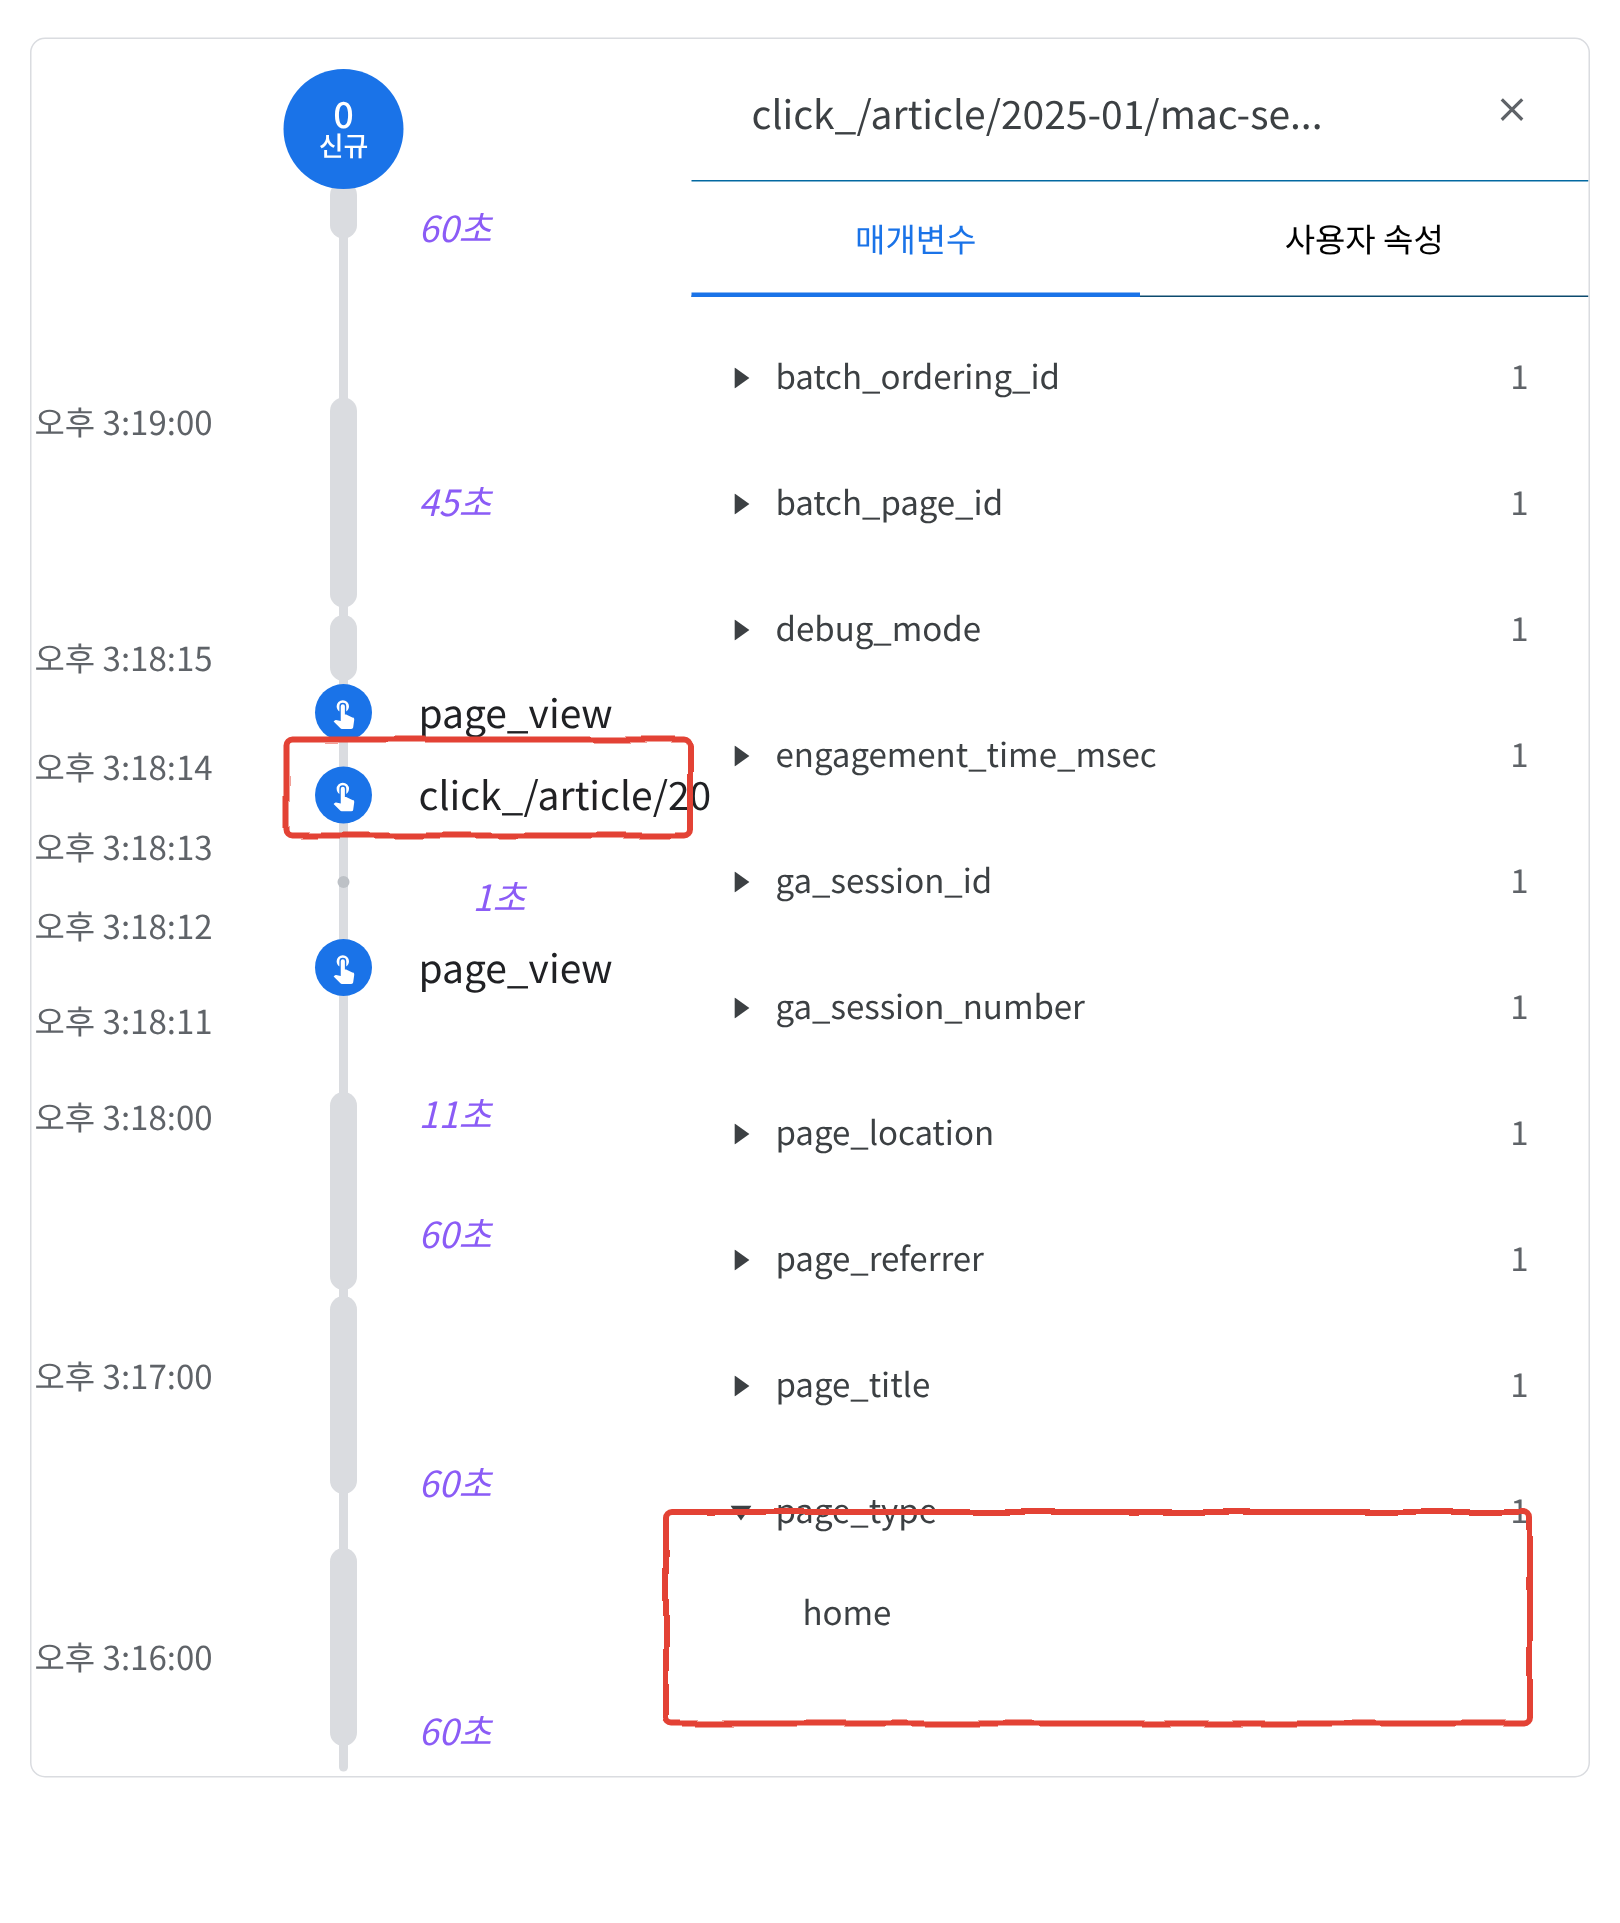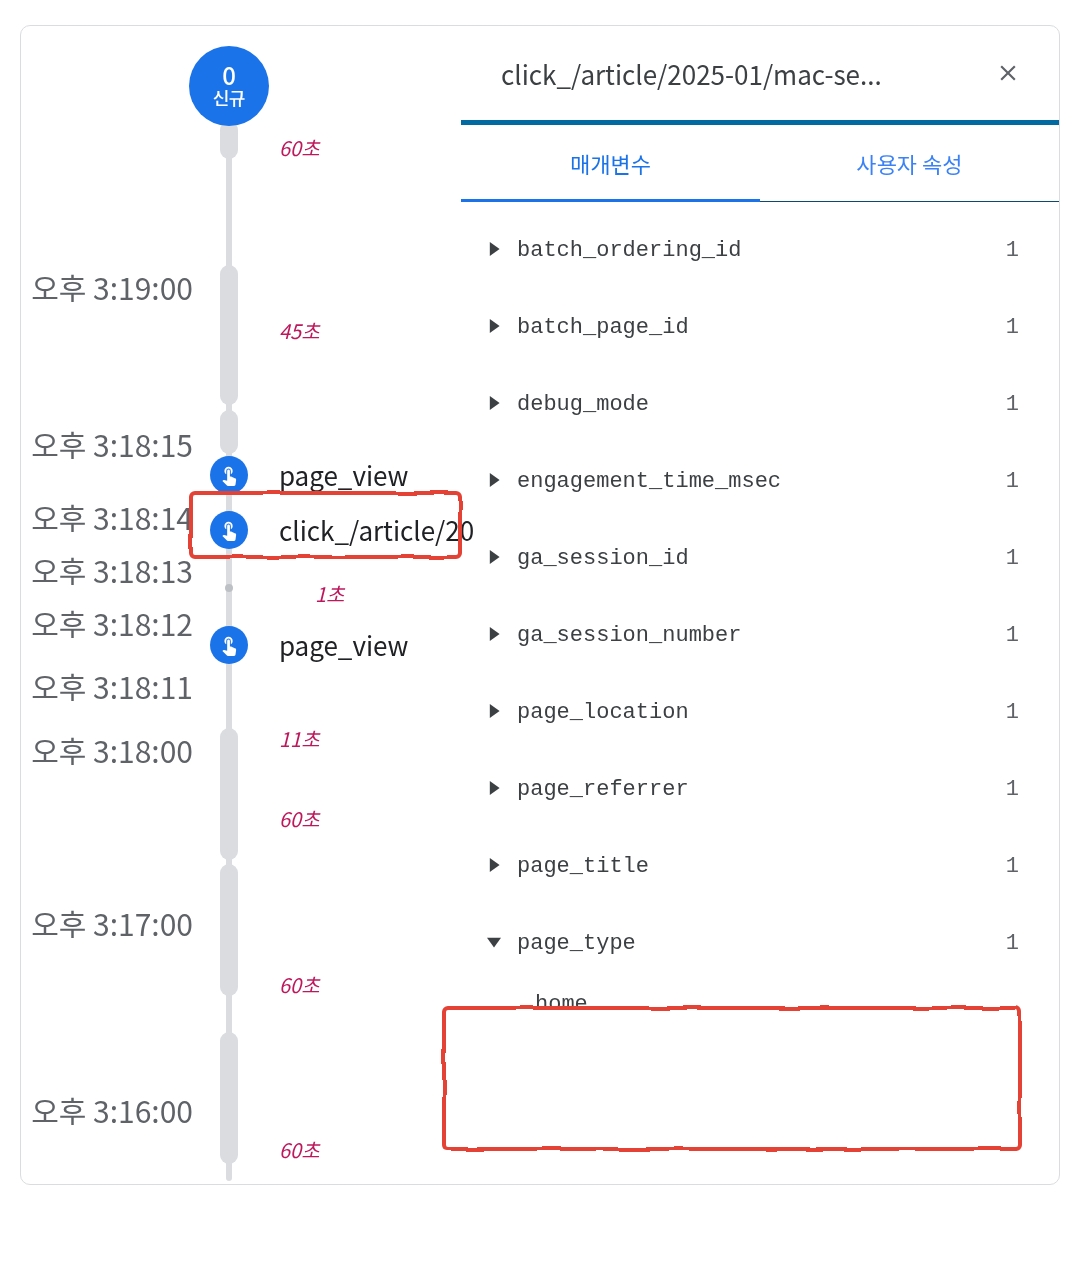--- a/index.html
+++ b/index.html
@@ -86,53 +86,53 @@
       left: 258px;
       font-size: 26px;
       color: #202124;
       line-height: 38px;
       white-space: nowrap;
     }
     .time-label {
       position: absolute;
       right: 268px;
       width: 170px;
-      text-align: right;
-      font-size: 30px;
+      text-align: left;
+      font-size: 22px;
       color: #5f6368;
     }
     .duration-label {
       position: absolute;
       left: 258px;
-      font-size: 20px;
+      font-size: 24px;
       font-style: italic;
-      color: #be185d;
+      color: #8b5cf6;
     }
     .highlight-box {
       position: absolute;
       border: 4px solid #e34234;
       border-radius: 6px;
       pointer-events: none;
       filter: url(#rough);
     }
     .hl1 { left: 168px; top: 465px; width: 273px; height: 68px; }
     .hl2 { left: 421px; top: 980px; width: 580px; height: 145px; }
     
     .detail {
       flex: 1;
       height: 100%;
       display: flex;
       flex-direction: column;
       padding: 0;
     }
     .detail-header {
       display:flex;
-      align-items:center;
+      align-items:flex-end;
       padding: 26px 30px 26px 40px;
-      border-bottom: 5px solid #0369a1;
+      border-bottom: 1px solid #0369a1;
     }
     .detail-title {
       font-size: 26px;
       color: #3c4043;
       flex:1;
       overflow:hidden;
       text-overflow: ellipsis;
       white-space:nowrap;
     }
     .close-btn {
@@ -145,39 +145,38 @@
     .tabs {
       display:flex;
       border-bottom: 1px solid #0c4a6e;
       padding: 0;
     }
     .tab {
       flex:1;
       text-align:center;
       padding: 22px 0;
       font-size: 22px;
-      color:#3b82f6;
+      color:#000000;
       cursor:pointer;
       position:relative;
     }
     .tab.active {
       color:#1a73e8;
     }
     .tab.active::after {
       content:"";
       position:absolute;
       left:0; right:0; bottom:-1px;
       height:3px;
       background:#1a73e8;
     }
     .param-list {
       flex:1;
       overflow-y:auto;
       padding: 10px 0;
-      font-family: Liberation Mono, monospace;
     }
     .param-row {
       display:flex;
       align-items:center;
       padding: 26px 40px 26px 26px;
       font-size: 22px;
       color:#3c4043;
       cursor:pointer;
     }
     .param-name { flex:1; margin-left: 12px; }

